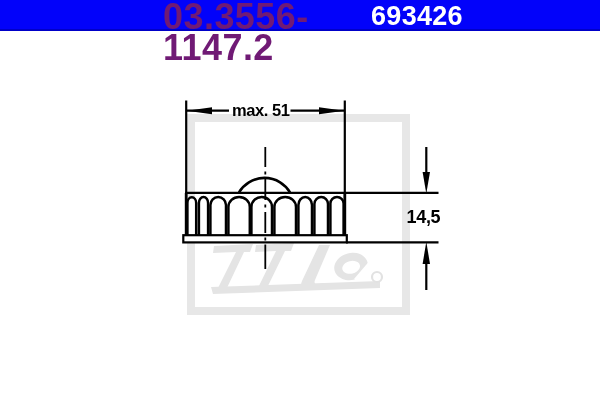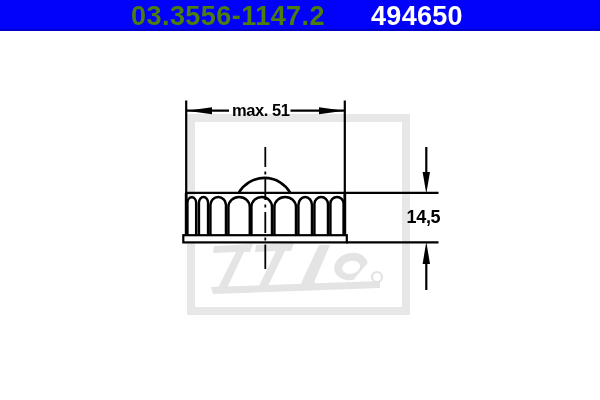--- a/index.html
+++ b/index.html
@@ -4,23 +4,23 @@
 <style>
   html,body{margin:0;padding:0;}
   body{width:600px;height:400px;background:#ffffff;font-family:"Liberation Sans",sans-serif;overflow:hidden;position:relative;}
   .abs{position:absolute;}
 </style>
 </head>
 <body>
 
 <div class="abs" style="left:0;top:0;width:600px;height:31px;background:#0202fa;border-bottom:2px solid #0000c8;box-sizing:border-box;"></div>
 
-<div class="abs" style="left:131px;top:1px;width:220px;height:31px;line-height:31px;color:#4d7c0f;font-size:27px;font-weight:bold;letter-spacing:0.45px;">03.3556-1147.2</div>
+<div class="abs" style="left:163px;top:1px;width:220px;height:31px;line-height:31px;color:#701a75;font-size:36px;font-weight:bold;letter-spacing:0.45px;">03.3556-1147.2</div>
 
-<div class="abs" style="left:371px;top:1px;width:120px;height:31px;line-height:31px;color:#ffffff;font-size:27px;font-weight:bold;letter-spacing:0.3px;">494650</div>
+<div class="abs" style="left:371px;top:1px;width:120px;height:31px;line-height:31px;color:#ffffff;font-size:27px;font-weight:bold;letter-spacing:0.3px;">693426</div>
 
 <div class="abs" style="left:187px;top:114px;width:223px;height:201px;border:8px solid #e7e7e7;box-sizing:border-box;"></div>
 
 <svg class="abs" style="left:0;top:0;" width="600" height="400" viewBox="0 0 600 400">
   <g fill="#e4e4e4">
     <path d="M214,246 L253,244 L250,252 L244,252 L226,290 L217,290 L236,252 L213,253 Z"></path>
     <path d="M256,245 L294,243 L291,251 L285,251 L266,290 L257,290 L276,251 L255,252 Z"></path>
     <path d="M319,245 L330,245 L315,280 Q313,285 319,284 L324,283 L323,287 L305,288 Q299,288 302,281 Z"></path>
     <path d="M351,253 a17,13.5 0 1 0 0.1,0 Z M351,261 a9,6.3 0 1 1 -0.1,0 Z" fill-rule="evenodd" transform="rotate(-14 351 266.5)"></path>
     <path d="M354,279 L372,258 L376,261 L359,282 Z" fill="#ffffff"></path>

